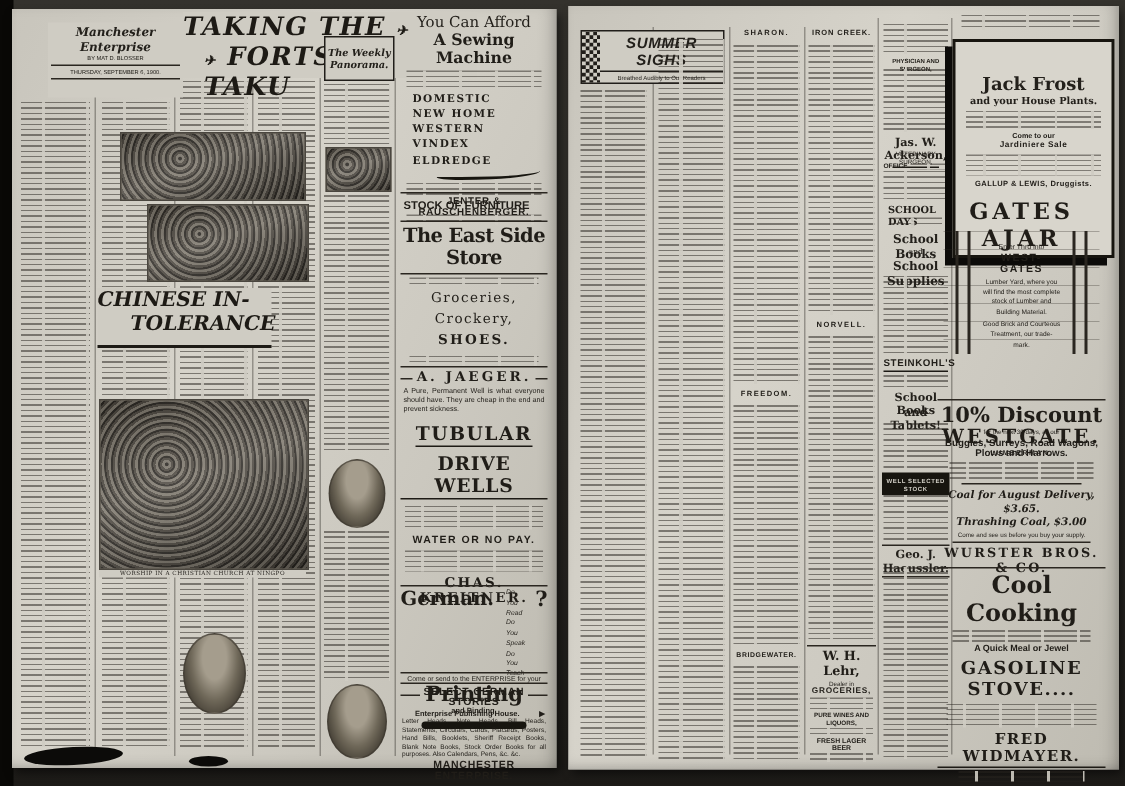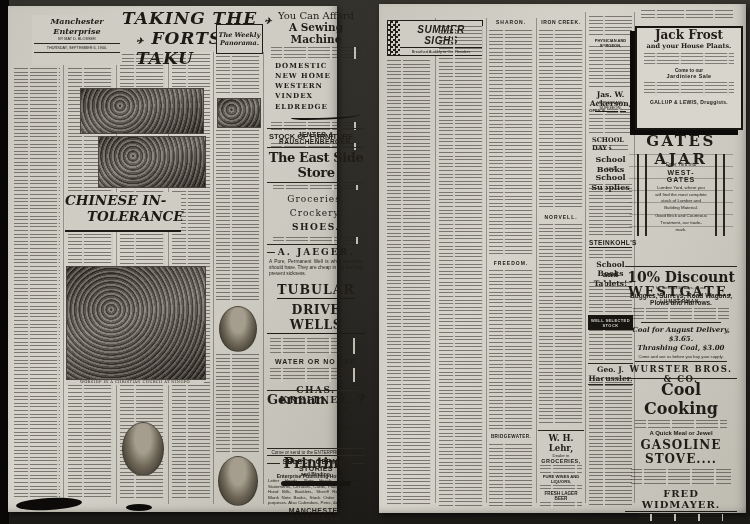--- a/index.html
+++ b/index.html
@@ -4,21 +4,21 @@
 <style>
   html,body{margin:0;padding:0;background:#191815;}
   .stage{position:relative;width:750px;height:524px;overflow:hidden;
     background:linear-gradient(180deg,#34322d 0%,#2b2925 55%,#1d1b18 100%);
     font-family:"Liberation Sans","DejaVu Sans",sans-serif;}
   .edge-left{position:absolute;left:0;top:0;width:9px;height:524px;background:#090806;}
   .page{position:absolute;color:#23201b;
     background:linear-gradient(115deg,#c8c5bc 0%,#d6d3ca 38%,#cbc8bf 70%,#beBBb1 100%);
     background-color:#cfccc3;
     box-shadow:2px 3px 6px rgba(0,0,0,.55), inset -8px 0 12px -8px rgba(0,0,0,.35), inset 0 -6px 10px -7px rgba(0,0,0,.3);}
-  .page.left{left:8px;top:6px;width:329px;height:506px;}
+  .page.left{left:8px;top:6px;width:363px;height:506px;}
   .page.right{left:379px;top:4px;width:367px;height:509px;}
   .abs{position:absolute;}
   .serif{font-family:"DejaVu Serif","Liberation Serif",serif;}
   .b{font-weight:bold;} .i{font-style:italic;} .c{text-align:center;} .j{text-align:justify;}
   .gk{position:absolute;background-image:
       repeating-linear-gradient(90deg, transparent 0 14px, rgba(207,204,195,.9) 14px 16px, transparent 16px 29px),
       repeating-linear-gradient(180deg, rgba(40,36,31,.52) 0 1px, transparent 1px 3.6px);}
   .gkl{display:block;height:6px;background-image:
       repeating-linear-gradient(90deg, transparent 0 11px, rgba(207,204,195,.9) 11px 13px, transparent 13px 24px),
       repeating-linear-gradient(180deg, rgba(40,36,31,.5) 0 1px, transparent 1px 3.4px);}
@@ -245,21 +245,21 @@
     <div class="gk" style="left:210px;top:246px;width:43px;height:8px;"></div>
     <div class="serif b c abs" style="left:210px;top:256px;width:43px;font-size:7.5px;">School Books</div>
     <div class="serif b c abs" style="left:210px;top:266px;width:43px;font-size:7.5px;">and Tablets!</div>
     <div class="gk" style="left:210px;top:278px;width:43px;height:30px;"></div>
     <div class="banner abs" style="left:209px;top:311px;width:45px;font-size:4px;letter-spacing:.4px;padding:2.5px 0;">WELL SELECTED STOCK</div>
     <div class="gk" style="left:210px;top:326px;width:43px;height:30px;"></div>
     <div class="serif b c abs" style="left:209px;top:359px;width:45px;font-size:7.5px;border-top:1px solid #2a2620;border-bottom:1px solid #2a2620;padding:1px 0;">Geo. J. Haeussler.</div>
     <div class="gk" style="left:210px;top:374px;width:43px;height:128px;"></div>
 
     <div class="gk" style="left:262px;top:6px;width:92px;height:10px;"></div>
-    <div class="abs" style="left:256px;top:22px;width:96px;height:100px;background:#d8d5cc;border:2px solid #17150f;box-shadow:-5px 5px 0 #0c0b09;padding:0 4px;">
+    <div class="abs" style="left:256px;top:22px;width:96px;height:100px;background:#d8d5cc;border:2px solid #17150f;box-shadow:-5px 5px 0 #0c0b09;padding:21px 4px;">
       <div class="serif b c" style="font-size:12px;">Jack Frost</div>
       <div class="serif b c" style="font-size:6.5px;">and your House Plants.</div>
       <div class="gkl" style="margin:3px 3px;height:12px;"></div>
       <div class="b c" style="font-size:4.8px;">Come to our</div>
       <div class="b c" style="font-size:5.5px;letter-spacing:.4px;">Jardiniere Sale</div>
       <div class="gkl" style="margin:3px 3px;height:14px;"></div>
       <div class="b c" style="font-size:5px;letter-spacing:.3px;">GALLUP &amp; LEWIS, Druggists.</div>
     </div>
 
     <div class="adbox" style="left:246px;top:128px;width:112px;height:130px;">

